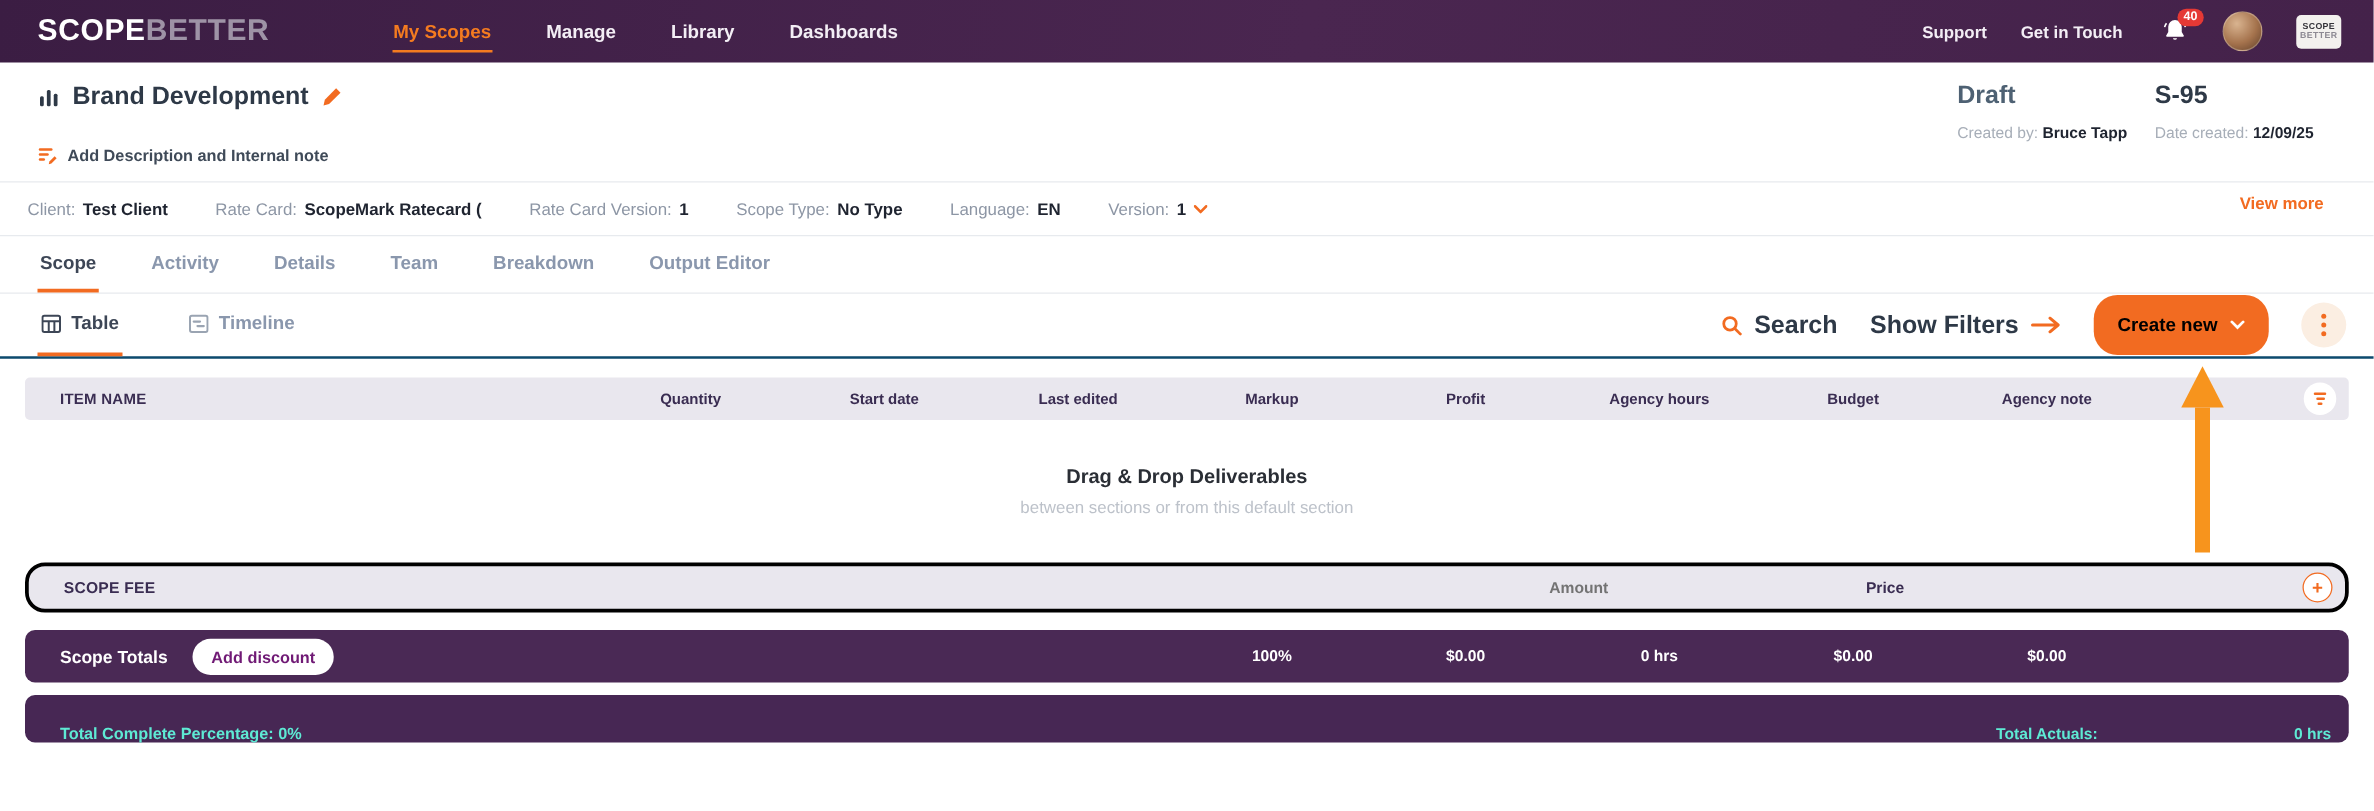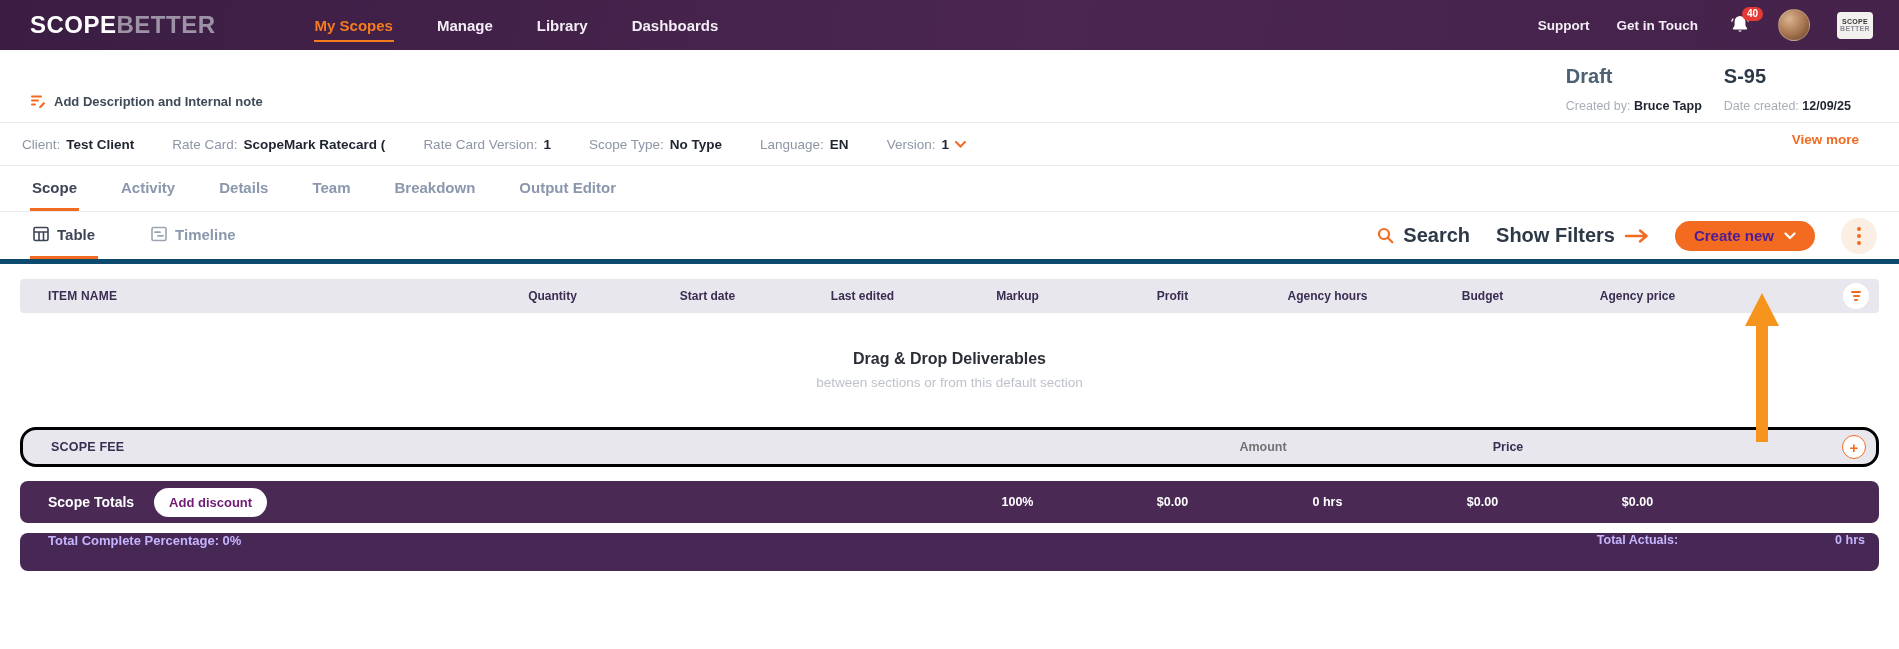--- a/index.html
+++ b/index.html
@@ -49,28 +49,28 @@
   .meta-value { font-size:13.5px; font-weight:700; color:#1f2430; }
   .view-more { position:absolute; right:40px; top:9px; font-size:13.5px; font-weight:700; color:#f26b21; cursor:pointer; }
 
   
   .tabs-row { height:46px; border-bottom:1px solid #e7eaee; display:flex; gap:40px; padding:0 30px; }
   .tab { display:flex; align-items:center; font-size:15px; font-weight:600; color:#8a97ad;
     border-bottom:3px solid transparent; cursor:pointer; padding:0 2px; }
   .tab.active { color:#3d4656; font-weight:700; border-bottom-color:#f26b21; }
 
   
-  .toolbar-row { height:52px; border-bottom:5px solid #0c4a6e; display:flex; align-items:center;
+  .toolbar-row { height:52px; border-bottom:2px solid #0c4a6e; display:flex; align-items:center;
     padding:0 22px 0 30px; }
   .view-tab { display:flex; align-items:center; gap:8px; height:100%; border-bottom:3px solid transparent;
     margin-right:50px; font-size:15px; font-weight:600; color:#8a97ad; cursor:pointer; padding:0 3px; }
   .view-tab.active { color:#3d4656; font-weight:700; border-bottom-color:#f26b21; }
   .toolbar-right { margin-left:auto; display:flex; align-items:center; gap:26px; }
   .tool-btn { display:flex; align-items:center; gap:9px; font-size:20px; font-weight:700; color:#2e3947; cursor:pointer; }
-  .create-btn { background:#f26b21; color:#4c1d95; border:none; border-radius:19px; height:30px; padding:0 19px;
+  .create-btn { background:#f26b21; color:#000000; border:none; border-radius:19px; height:48px; padding:0 19px;
     display:flex; align-items:center; gap:10px; font-size:15px; font-weight:700; cursor:pointer;
     font-family:"Liberation Sans",sans-serif; }
   .kebab-btn { width:36px; height:36px; border-radius:50%; background:#fbeee2; display:flex; flex-direction:column;
     align-items:center; justify-content:center; gap:3px; cursor:pointer; }
   .kebab-btn i { width:4px; height:4px; border-radius:50%; background:#f26b21; }
 
   
   .table-area { padding:15px 20px 0; }
   .thead { height:34px; background:#e9e7ee; border-radius:4px; display:flex; align-items:center; }
   .cell-item { width:455px; padding-left:28px; font-size:12px; font-weight:700; color:#3a2d52; letter-spacing:.2px; }
@@ -98,21 +98,21 @@
   
   .totals-row { margin:14px 20px 0; height:42px; background:#4a2955; border-radius:8px; display:flex;
     align-items:center; color:#fff; }
   .totals-left { width:920px; display:flex; align-items:center; gap:20px; padding-left:28px; }
   .totals-label { font-size:14px; font-weight:700; }
   .discount-pill { background:#fff; color:#701a75; border:none; border-radius:15px; padding:7px 15px;
     font-size:13px; font-weight:700; cursor:pointer; font-family:"Liberation Sans",sans-serif; }
   .tcell { width:155px; text-align:center; font-size:12.5px; font-weight:700; color:#fff; }
 
   .footer-row { margin:10px 20px 0; height:38px; background:#472754; border-radius:8px; display:flex;
-    align-items:flex-start; color:#c4b5fd; position:relative; }
+    align-items:flex-end; color:#5eead4; position:relative; }
   .footer-label { padding-left:28px; font-size:13px; font-weight:700; flex:1; }
   .footer-actuals { position:absolute; left:1540px; width:155px; text-align:center; font-size:12.5px; font-weight:700; }
   .footer-hrs { position:absolute; right:14px; font-size:12.5px; font-weight:700; }
 
   
   .annotation-arrow { position:absolute; left:1745px; top:293px; z-index:50; pointer-events:none; }
   .arrow-head { width:0; height:0; border-left:17px solid transparent; border-right:17px solid transparent;
     border-bottom:33px solid #f7941d; }
   .arrow-shaft { width:12px; height:116px; background:#f7941d; margin-left:11px; }
 
@@ -144,20 +144,35 @@
     </div>
     <div class="avatar"></div>
     <div class="mini-logo">
       <span class="m1">SCOPE</span>
       <span class="m2">BETTER</span>
     </div>
   </div>
 </div>
 
 <div class="page-header">
+  <div class="title-row">
+    <span>
+      <svg width="18" height="18" viewBox="0 0 18 18">
+        <rect x="2" y="8" width="3" height="8" rx="1.2" fill="#2e3947"></rect>
+        <rect x="7.5" y="3" width="3" height="13" rx="1.2" fill="#2e3947"></rect>
+        <rect x="13" y="6" width="3" height="10" rx="1.2" fill="#2e3947"></rect>
+      </svg>
+    </span>
+    <div class="page-title">Brand Development</div>
+    <span>
+      <svg width="17" height="17" viewBox="0 0 16 16">
+        <path fill="#f26b21" d="M11.2 1.5l3.3 3.3-8.6 8.6-4.2 1 1-4.2z"></path>
+      </svg>
+    </span>
+  </div>
   <div class="subtitle-row">
     <span>
       <svg width="16" height="16" viewBox="0 0 16 16">
         <rect x="1" y="2.5" width="11" height="2" rx="1" fill="#f26b21"></rect>
         <rect x="1" y="6.5" width="8" height="2" rx="1" fill="#f26b21"></rect>
         <rect x="1" y="10.5" width="5" height="2" rx="1" fill="#f26b21"></rect>
         <path fill="#f26b21" d="M9.5 13.2l4.2-4.2 1.6 1.6-4.2 4.2-2.1.5z"></path>
       </svg>
     </span>
     <span>Add Description and Internal note</span>
@@ -272,21 +287,21 @@
 <div class="table-area">
   <div class="thead">
     <div class="cell-item">ITEM NAME</div>
     <div class="cell">Quantity</div>
     <div class="cell">Start date</div>
     <div class="cell">Last edited</div>
     <div class="cell">Markup</div>
     <div class="cell">Profit</div>
     <div class="cell">Agency hours</div>
     <div class="cell">Budget</div>
-    <div class="cell">Agency price</div>
+    <div class="cell">Agency note</div>
     <div class="cell-end">
       <div class="filter-circle">
         <i></i>
           <i></i>
           <i></i>
       </div>
     </div>
   </div>
 
   <div class="empty-state">

